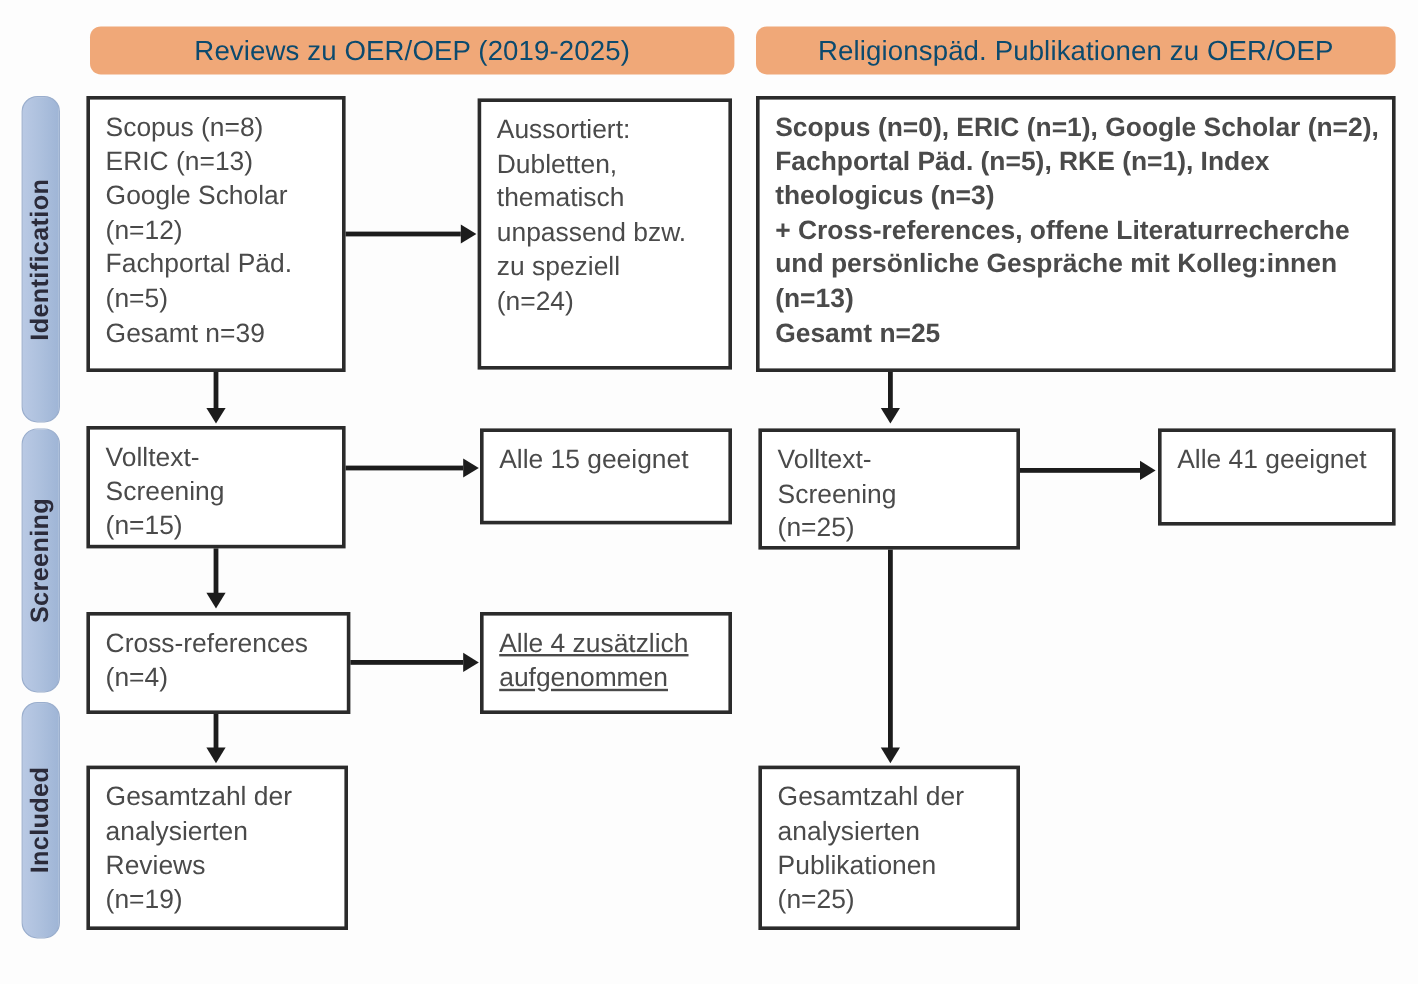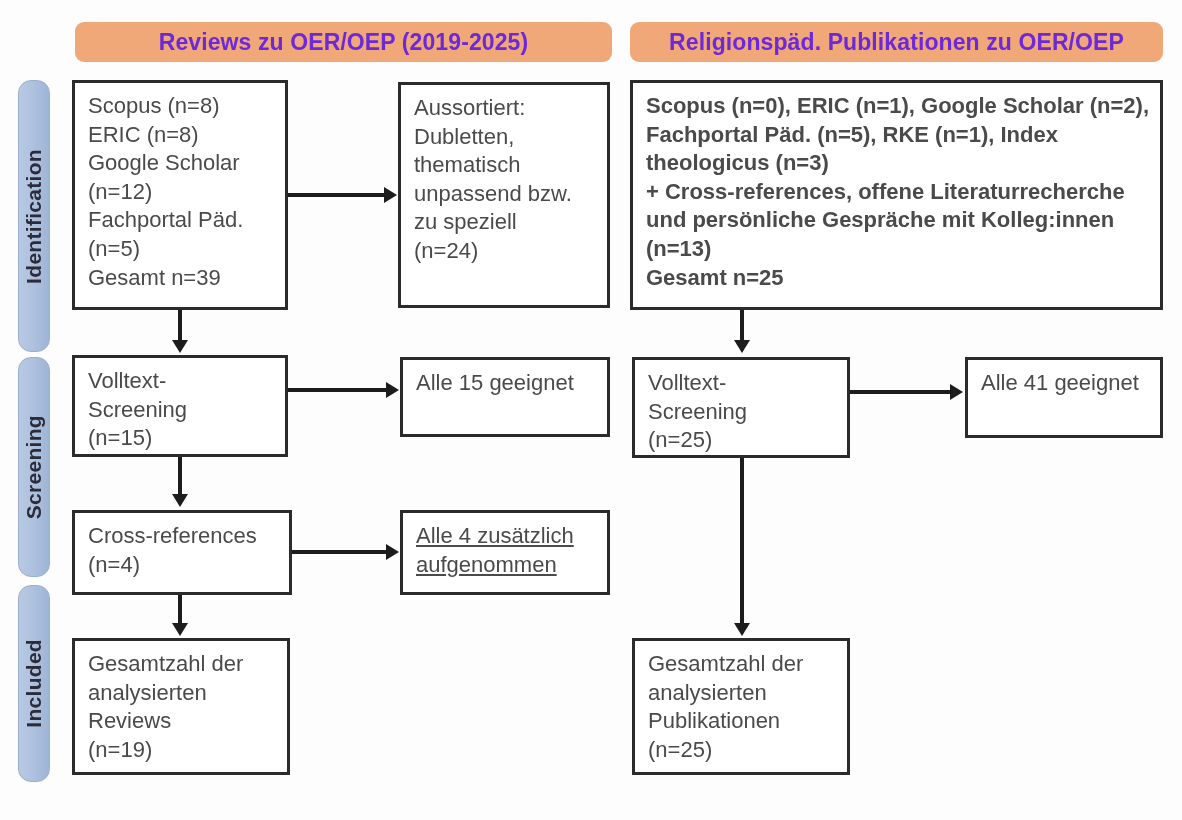--- a/index.html
+++ b/index.html
@@ -15,22 +15,22 @@
     width: 1182px;
     height: 820px;
     background: #fdfdfd;
     overflow: hidden;
   }
   
   .col-header {
     position: absolute;
     background: #f0a878;
     border-radius: 9px;
-    color: #6d28d9;
-    font-weight: bold;
+    color: #0c4a6e;
+    font-weight: normal;
     font-size: 23px;
     display: flex;
     align-items: center;
     justify-content: center;
     letter-spacing: 0.1px;
     white-space: nowrap;
   }
   
   .stage-bar {
     position: absolute;
@@ -109,21 +109,21 @@
   <div class="stage-bar" style="left:18px; top:357px; width:30px; height:218px;">
     <span class="stage-label">Screening</span>
   </div>
 
   <div class="stage-bar" style="left:18px; top:585px; width:30px; height:195px;">
     <span class="stage-label">Included</span>
   </div>
 
   <div class="flow-box" style="left:72px; top:80px; width:216px; height:230px;">
     <span class="box-line">Scopus (n=8)</span>
-    <span class="box-line">ERIC (n=8)</span>
+    <span class="box-line">ERIC (n=13)</span>
     <span class="box-line">Google Scholar</span>
     <span class="box-line">(n=12)</span>
     <span class="box-line">Fachportal Päd.</span>
     <span class="box-line">(n=5)</span>
     <span class="box-line">Gesamt n=39</span>
   </div>
 
   <div class="flow-box" style="left:398px; top:82px; width:212px; height:226px;">
     <span class="box-line">Aussortiert:</span>
     <span class="box-line">Dubletten,</span>

